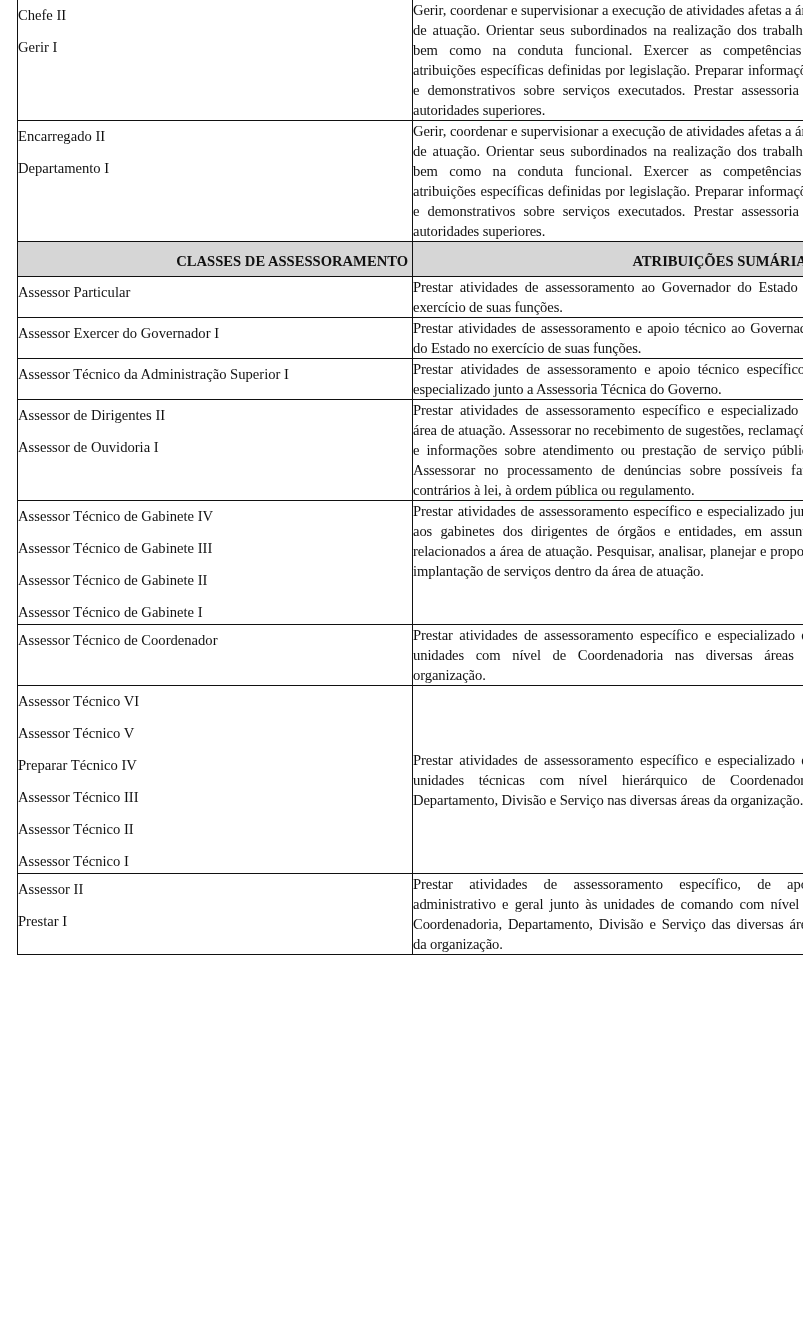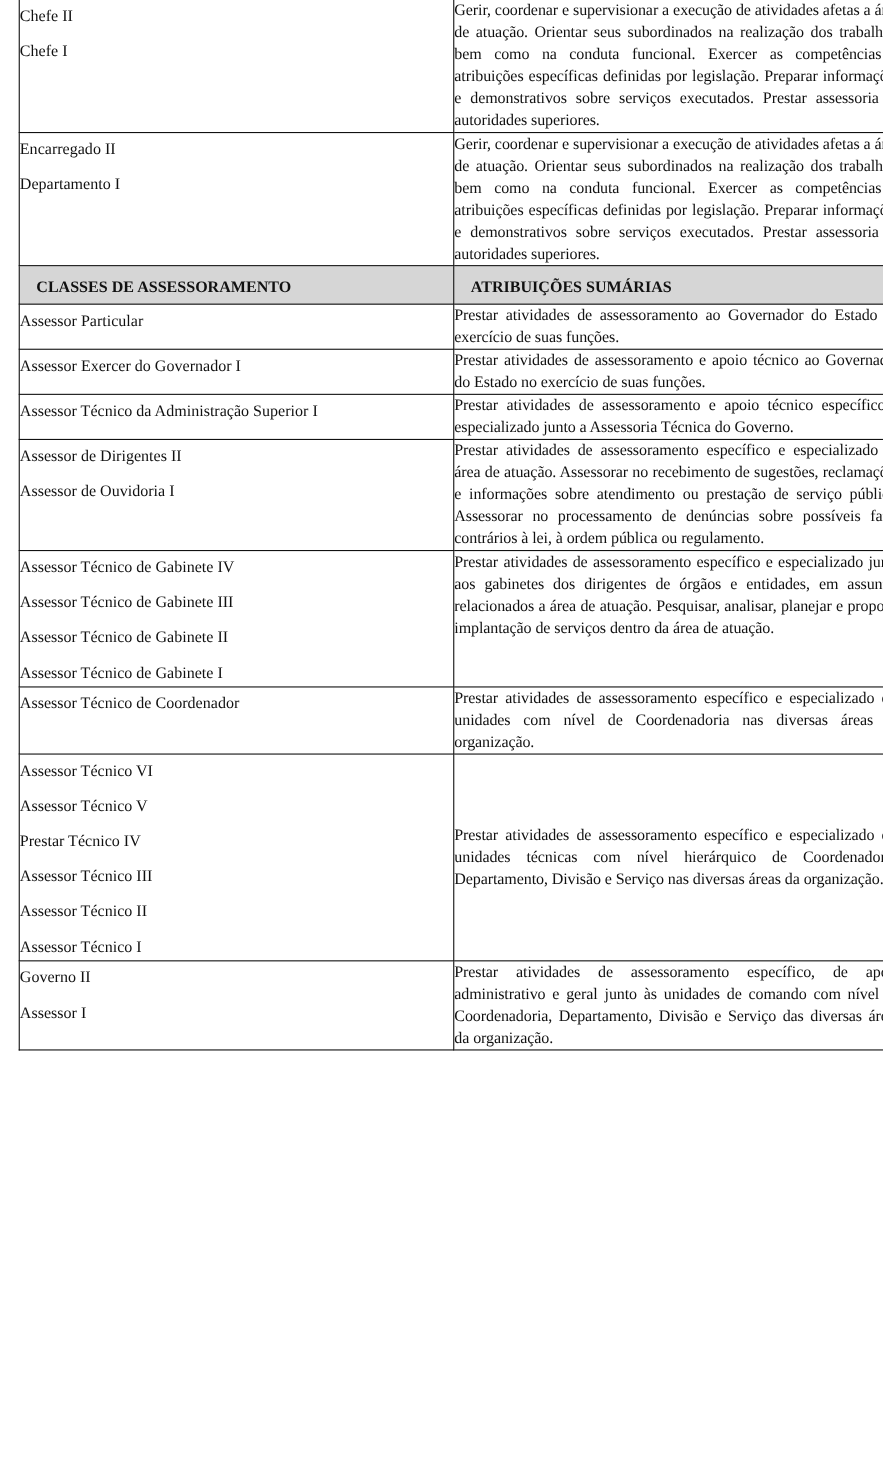--- a/index.html
+++ b/index.html
@@ -30,42 +30,42 @@
   td.cls .name:last-child { margin-bottom: 2px; }
   td.desc {
     padding: 9px 14px 2px 6px;
     text-align: justify;
     text-align-last: left;
     letter-spacing: -0.1px;
   }
   td.desc.mid { vertical-align: middle; }
   tr.hdr td {
     background: #d6d6d6;
-    text-align: left;
+    text-align: right;
     font-weight: bold;
     font-size: 14.6px;
     height: 30px;
     vertical-align: middle;
     padding: 4px 4px 0 15px;
   }
 </style>
 </head>
 <body>
 
 <div class="doc">
   <table class="tbl">
     <colgroup>
         <col class="c1">
         <col class="c2">
       </colgroup>
     <tbody id="tbody-pre">
         <tr>
           <td class="cls">
             <span class="name">Chefe II</span>
-            <span class="name">Chefe I</span>
+            <span class="name">Gerir I</span>
           </td>
           <td class="desc">Gerir, coordenar e supervisionar a execução de atividades afetas a área de atuação. Orientar seus subordinados na realização dos trabalhos, bem como na conduta funcional. Exercer as competências e atribuições específicas definidas por legislação. Preparar informações e demonstrativos sobre serviços executados. Prestar assessoria às autoridades superiores.</td>
         </tr>
         <tr>
           <td class="cls">
             <span class="name">Encarregado II</span>
             <span class="name">Departamento I</span>
           </td>
           <td class="desc">Gerir, coordenar e supervisionar a execução de atividades afetas a área de atuação. Orientar seus subordinados na realização dos trabalhos, bem como na conduta funcional. Exercer as competências e atribuições específicas definidas por legislação. Preparar informações e demonstrativos sobre serviços executados. Prestar assessoria às autoridades superiores.</td>
         </tr>
@@ -114,29 +114,29 @@
         <tr>
           <td class="cls">
             <span class="name">Assessor Técnico de Coordenador</span>
           </td>
           <td class="desc">Prestar atividades de assessoramento específico e especializado em unidades com nível de Coordenadoria nas diversas áreas da organização.</td>
         </tr>
         <tr>
           <td class="cls">
             <span class="name">Assessor Técnico VI</span>
             <span class="name">Assessor Técnico V</span>
-            <span class="name">Prestar Técnico IV</span>
+            <span class="name">Preparar Técnico IV</span>
             <span class="name">Assessor Técnico III</span>
             <span class="name">Assessor Técnico II</span>
             <span class="name">Assessor Técnico I</span>
           </td>
           <td class="desc mid">Prestar atividades de assessoramento específico e especializado em unidades técnicas com nível hierárquico de Coordenadoria, Departamento, Divisão e Serviço nas diversas áreas da organização.</td>
         </tr>
         <tr>
           <td class="cls">
-            <span class="name">Governo II</span>
-            <span class="name">Assessor I</span>
+            <span class="name">Assessor II</span>
+            <span class="name">Prestar I</span>
           </td>
           <td class="desc">Prestar atividades de assessoramento específico, de apoio administrativo e geral junto às unidades de comando com nível de Coordenadoria, Departamento, Divisão e Serviço das diversas áreas da organização.</td>
         </tr>
       </tbody>
   </table>
 </div>
 
 </body></html>

